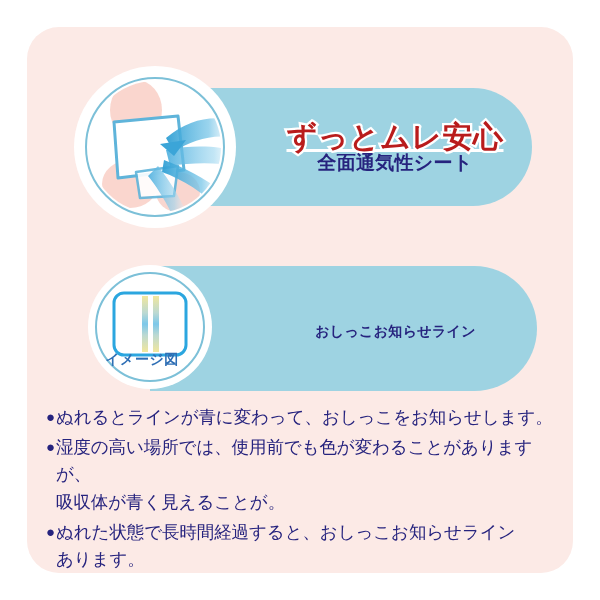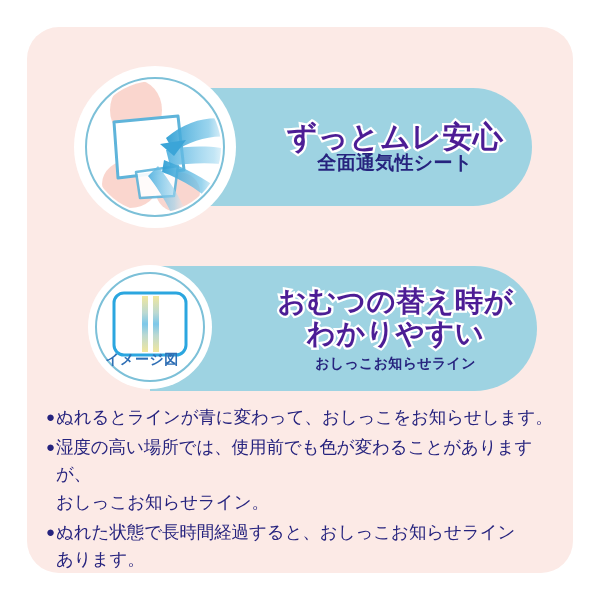--- a/index.html
+++ b/index.html
@@ -40,26 +40,27 @@
   }
   .banner-inner{
     position:relative;
     margin-left:108px;
     text-align:center;
     width:252px;
   }
   #banner-2 .banner-inner{width:258px;margin-left:104px;}
 
   .banner-title{
-    color:#4c1d95;
+    color:#b91c1c;
     font-weight:bold;
     letter-spacing:0.5px;
     line-height:1.12;
     -webkit-text-stroke:4.5px #ffffff;
     paint-order:stroke fill;
+    text-decoration:underline;
   }
   #banner-1 .banner-title{font-size:30px;}
   #banner-2 .banner-title{font-size:28.5px;}
 
   .banner-sub{
     color:#26237e;
     font-weight:bold;
     letter-spacing:0.3px;
     line-height:1.1;
   }
@@ -119,24 +120,20 @@
 
   <div class="banner" id="banner-1">
     <div class="banner-inner">
       <div class="banner-title">ずっとムレ安心</div>
       <div class="banner-sub">全面通気性シート</div>
     </div>
   </div>
 
   <div class="banner" id="banner-2">
     <div class="banner-inner">
-      <div class="banner-title">
-        <div>おむつの替え時が</div>
-        <div>わかりやすい</div>
-      </div>
       <div class="banner-sub">おしっこお知らせライン</div>
     </div>
   </div>
 
   <div class="circle-wrap" id="circle-1">
     <div class="circle-white"></div>
     <div class="circle-ring"></div>
     <svg class="circle-art" viewBox="0 0 162 162">
       <defs>
         <clipPath id="clip1">
@@ -200,21 +197,21 @@
       <span class="bullet-dot">●</span>
       <span class="bullet-text">
         <span>ぬれるとラインが青に変わって、おしっこをお知らせします。</span>
       </span>
     </div>
 
     <div class="bullet-row">
       <span class="bullet-dot">●</span>
       <span class="bullet-text">
         <span>湿度の高い場所では、使用前でも色が変わることがありますが、</span><br>
-        <span>おしっこお知らせライン。</span>
+        <span>吸収体が青く見えることが。</span>
       </span>
     </div>
 
     <div class="bullet-row">
       <span class="bullet-dot">●</span>
       <span class="bullet-text">
         <span>ぬれた状態で長時間経過すると、おしっこお知らせライン</span><br>
         <span>あります。</span>
       </span>
     </div>

